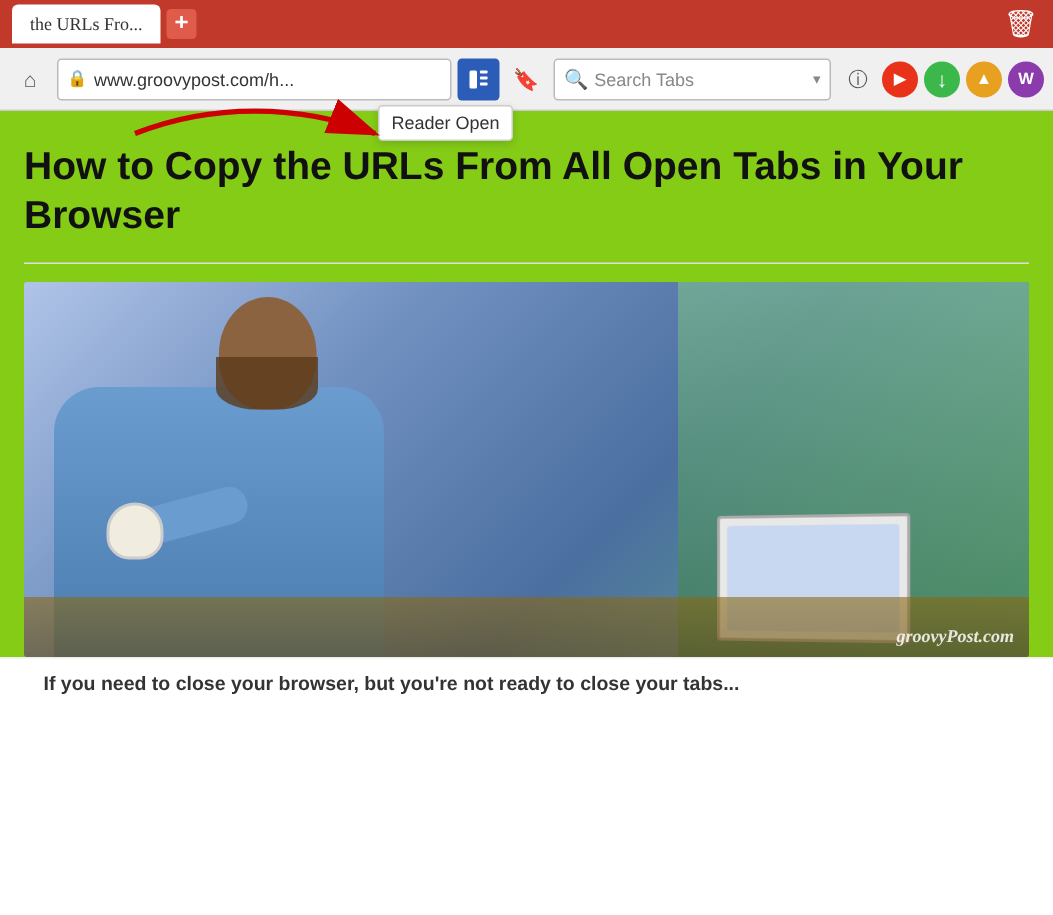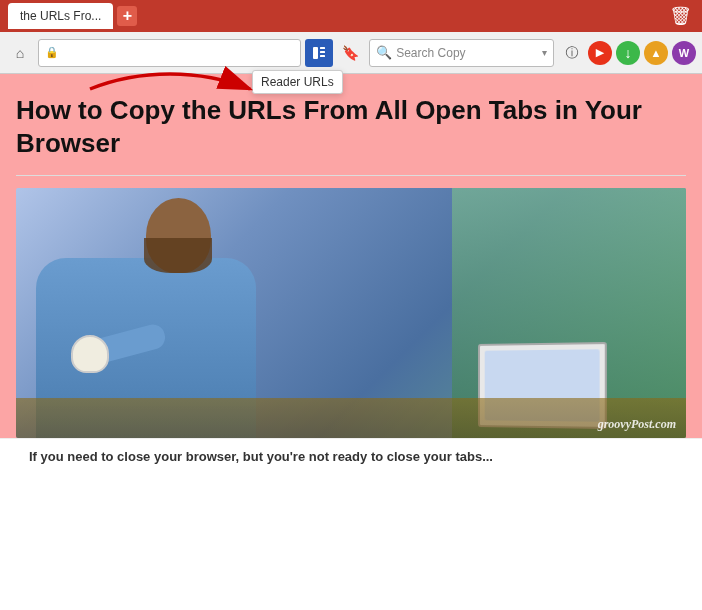--- a/index.html
+++ b/index.html
@@ -18,20 +18,21 @@
       background: #fff;
       border-radius: 4px 4px 0 0;
       padding: 4px 12px;
       font-size: 12px;
       color: #333;
       display: flex;
       align-items: center;
       gap: 6px;
       height: 26px;
       max-width: 200px;
+      font-family: Liberation Serif, serif;
     }
     .tab-plus {
       background: #e05c4a;
       border-radius: 3px;
       width: 20px;
       height: 20px;
       display: flex;
       align-items: center;
       justify-content: center;
       color: #fff;
@@ -155,21 +156,21 @@
       font-size: 12px;
       color: #333;
       white-space: nowrap;
       z-index: 100;
       box-shadow: 0 2px 6px rgba(0,0,0,0.15);
     }
 
     
     .content {
       padding: 20px 16px 0 16px;
-      background: #fca5a5;
+      background: #84cc16;
     }
     .article-title {
       font-size: 26px;
       font-weight: bold;
       color: #111;
       line-height: 1.25;
       margin-bottom: 16px;
     }
     .divider {
       border: none;
@@ -219,47 +220,48 @@
     <span>🗑</span>
   </div>
 </div>
 
 <div class="address-bar">
   <div class="nav-btn">
     <span>⌂</span>
   </div>
   <div class="url-bar">
     <span class="lock-icon">🔒</span>
+    <span style="font-size:12px;color:#333;">www.groovypost.com/h...</span>
   </div>
   <div class="reader-view-btn">
     <svg width="16" height="16" viewBox="0 0 16 16">
       <rect x="2" y="2" width="5" height="12" fill="white" rx="1"></rect>
       <rect x="9" y="2" width="5" height="2" fill="white" rx="0.5"></rect>
       <rect x="9" y="6" width="5" height="2" fill="white" rx="0.5"></rect>
       <rect x="9" y="10" width="5" height="2" fill="white" rx="0.5"></rect>
     </svg>
   </div>
   <div class="bookmark-btn">
     <span>🔖</span>
   </div>
   <div class="search-bar">
     <span style="color:#555;font-size:13px;">🔍</span>
-    <span style="flex:1;">Search Copy</span>
+    <span style="flex:1;">Search Tabs</span>
     <span class="search-dropdown">▾</span>
   </div>
   <div class="toolbar-icons">
     <div class="toolbar-icon" style="color:#555;">ⓘ</div>
     <div class="toolbar-icon" style="background:#e8321a;color:#fff;font-size:11px;">▶</div>
     <div class="toolbar-icon" style="background:#3cb84a;color:#fff;font-size:14px;font-weight:bold;">↓</div>
     <div class="toolbar-icon" style="background:#e8a020;color:#fff;font-size:11px;">▲</div>
     <div class="toolbar-icon" style="background:#8B3BAB;color:#fff;font-size:11px;font-weight:bold;">W</div>
   </div>
 
   <div class="tooltip">
-    <span>Reader URLs</span>
+    <span>Reader Open</span>
   </div>
 </div>
 
 <div style="position:relative;height:0;z-index:300;pointer-events:none;">
   <svg style="position:absolute;top:-10px;left:80px;" width="190" height="50">
 
     <defs>
       <marker id="arrowhead" markerWidth="10" markerHeight="7" refX="9" refY="3.5" orient="auto">
         <polygon points="0 0, 10 3.5, 0 7" fill="#cc0000"></polygon>
       </marker>

